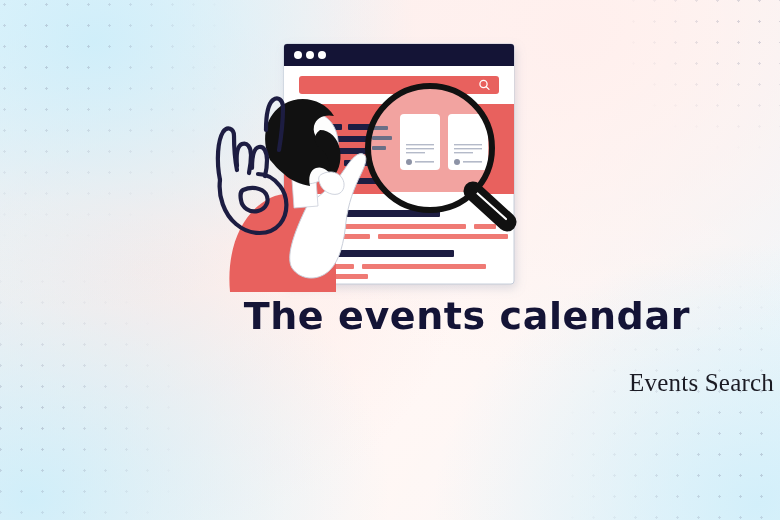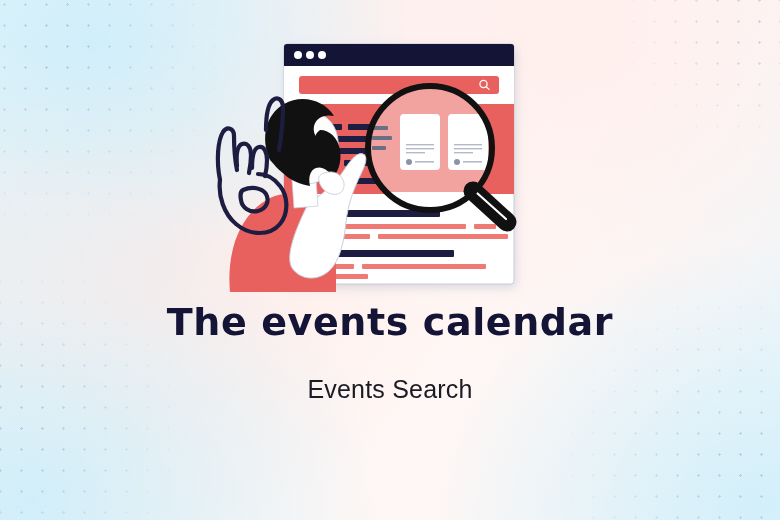--- a/index.html
+++ b/index.html
@@ -34,32 +34,32 @@
   .dots-br{left:520px;top:255px;width:290px;height:290px;
     -webkit-mask-image:radial-gradient(ellipse 270px 260px at 78% 72%,#000 6%,transparent 72%);
     mask-image:radial-gradient(ellipse 270px 260px at 78% 72%,#000 6%,transparent 72%);}
   .dots-tr{left:560px;top:-10px;width:250px;height:220px;
     -webkit-mask-image:radial-gradient(ellipse 220px 200px at 80% 16%,#000 4%,transparent 66%);
     mask-image:radial-gradient(ellipse 220px 200px at 80% 16%,#000 4%,transparent 66%);}
 
   .illus{position:absolute;left:196px;top:34px;width:348px;height:258px;}
   .illus svg{display:block;width:348px;height:258px;overflow:visible;}
 
-  .texts{position:absolute;left:0;top:300px;width:780px;text-align:center;}
+  .texts{position:absolute;left:0;top:294px;width:780px;text-align:right;}
   .headline{
     font-family:"DejaVu Sans", sans-serif;
     font-weight:700;font-size:38px;line-height:45px;
     color:#141436;letter-spacing:0.6px;
     margin:0;padding:0 90px;
   }
   .headline .ln{display:block;}
   .subtitle{
-    font-family:Liberation Sans, sans-serif;
+    font-family:Liberation Serif, serif;
     font-weight:400;font-size:25px;color:#1b1b24;
-    margin:30px 0 0 0;letter-spacing:0.2px;
+    margin:30px 6px 0 0;letter-spacing:0.2px;
   }
 </style>
 </head>
 <body>
 
 <div class="stage">
 
   <div class="dots dots-tl"></div>
   <div class="dots dots-bl"></div>
   <div class="dots dots-br"></div>

